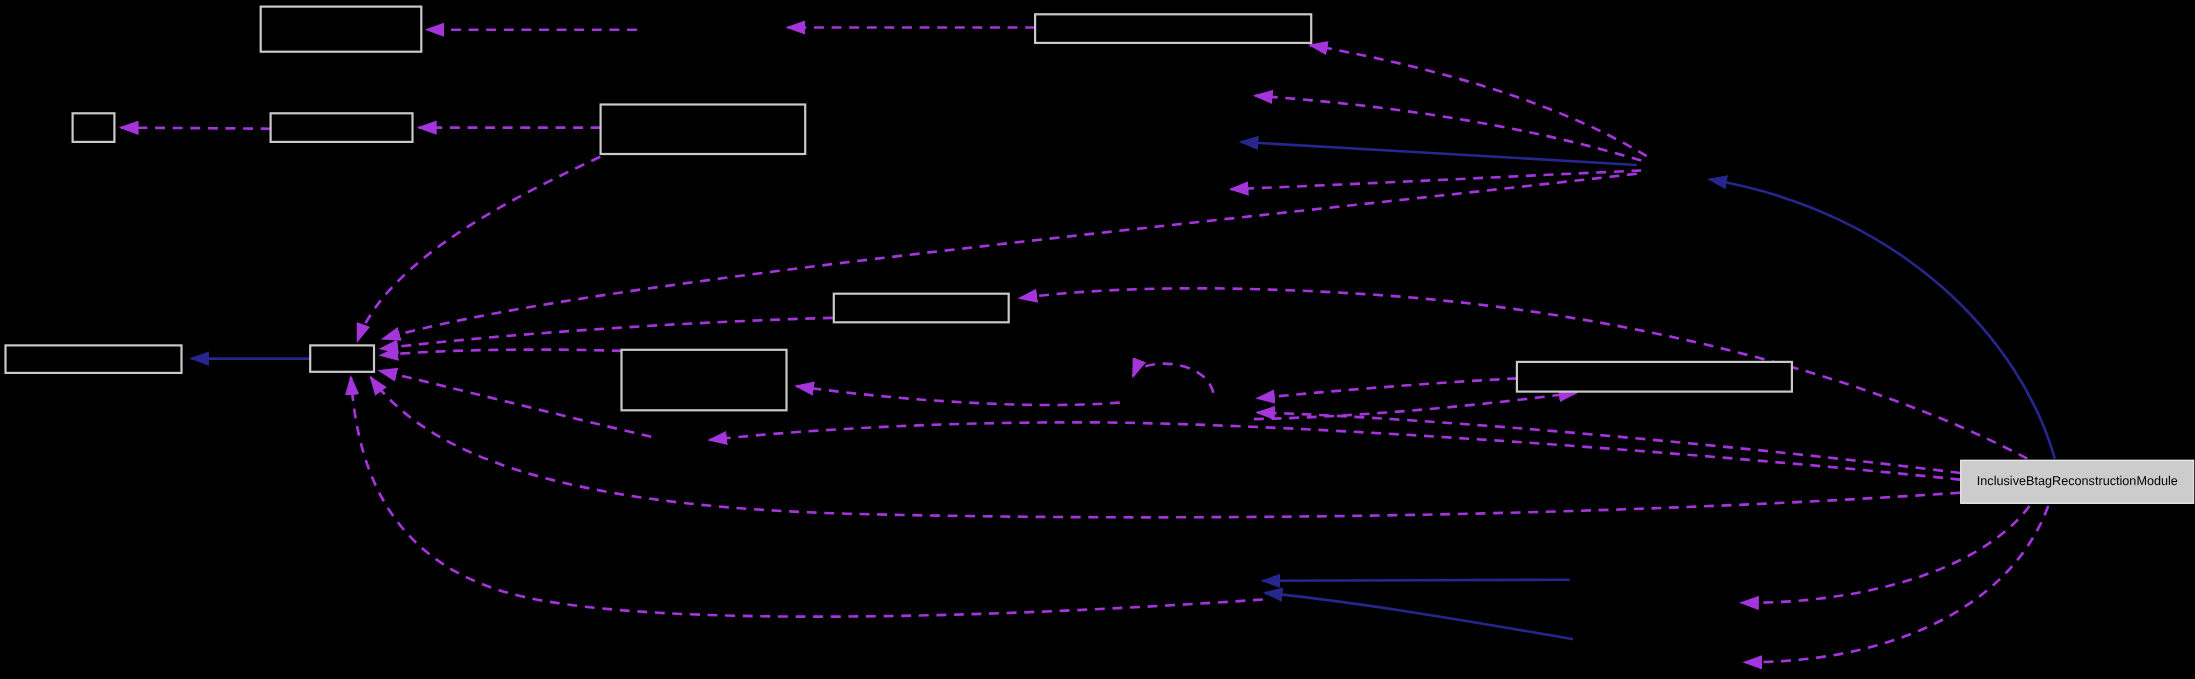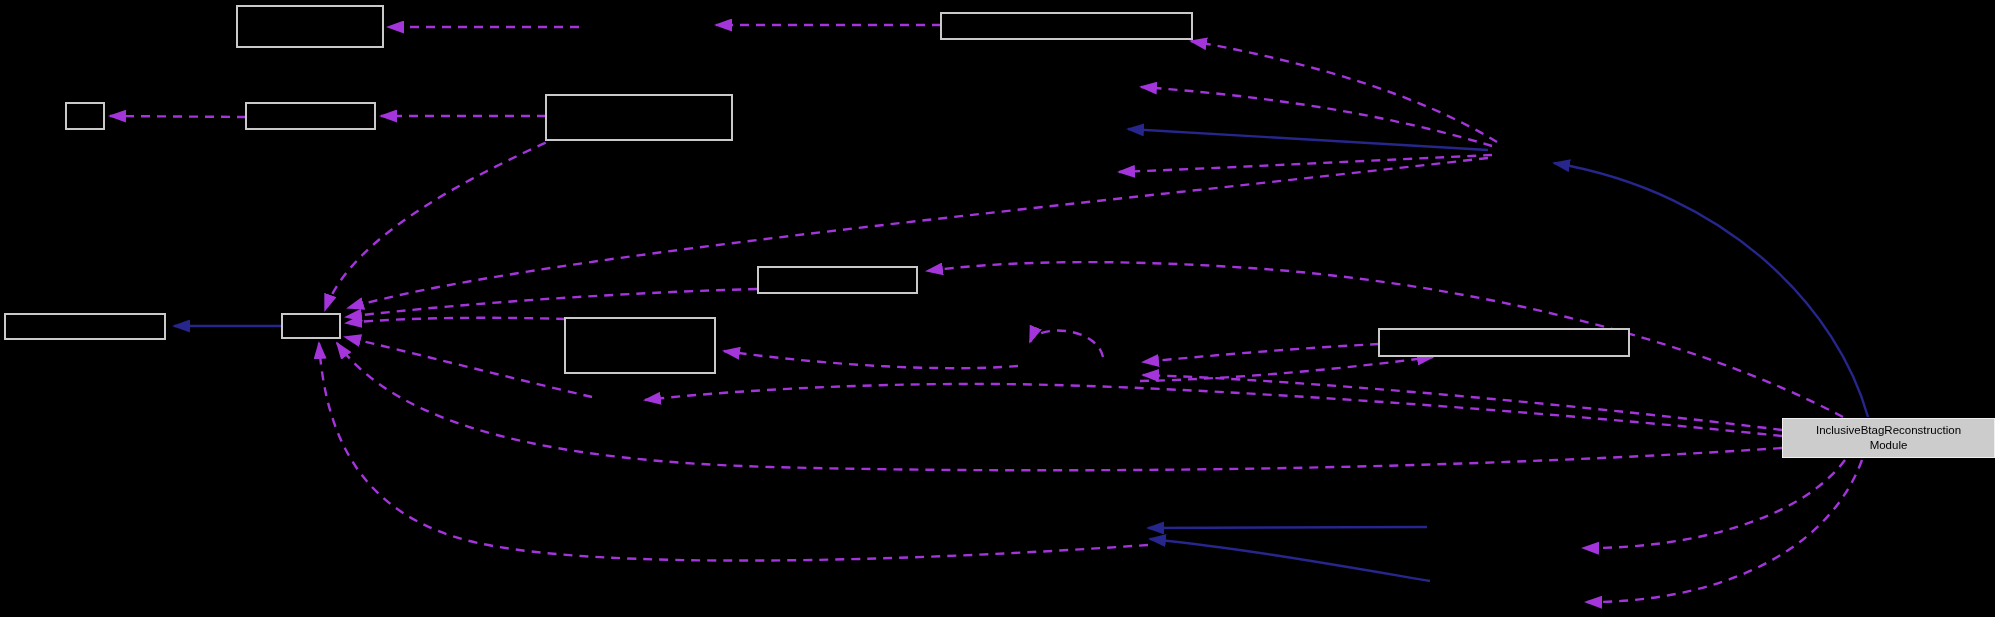--- a/index.html
+++ b/index.html
@@ -14,21 +14,20 @@
   #graph-svg {
     position: absolute;
     left: 0; top: 0;
     width: 1995px;
     height: 617px;
   }
   .module-node {
     position: absolute;
     box-sizing: border-box;
     display: flex;
-    flex-direction: column;
     align-items: center;
     justify-content: center;
     text-align: center;
     font-size: 11.5px;
     line-height: 1.3;
     color: #000;
     white-space: nowrap;
   }
 </style>
 </head>

